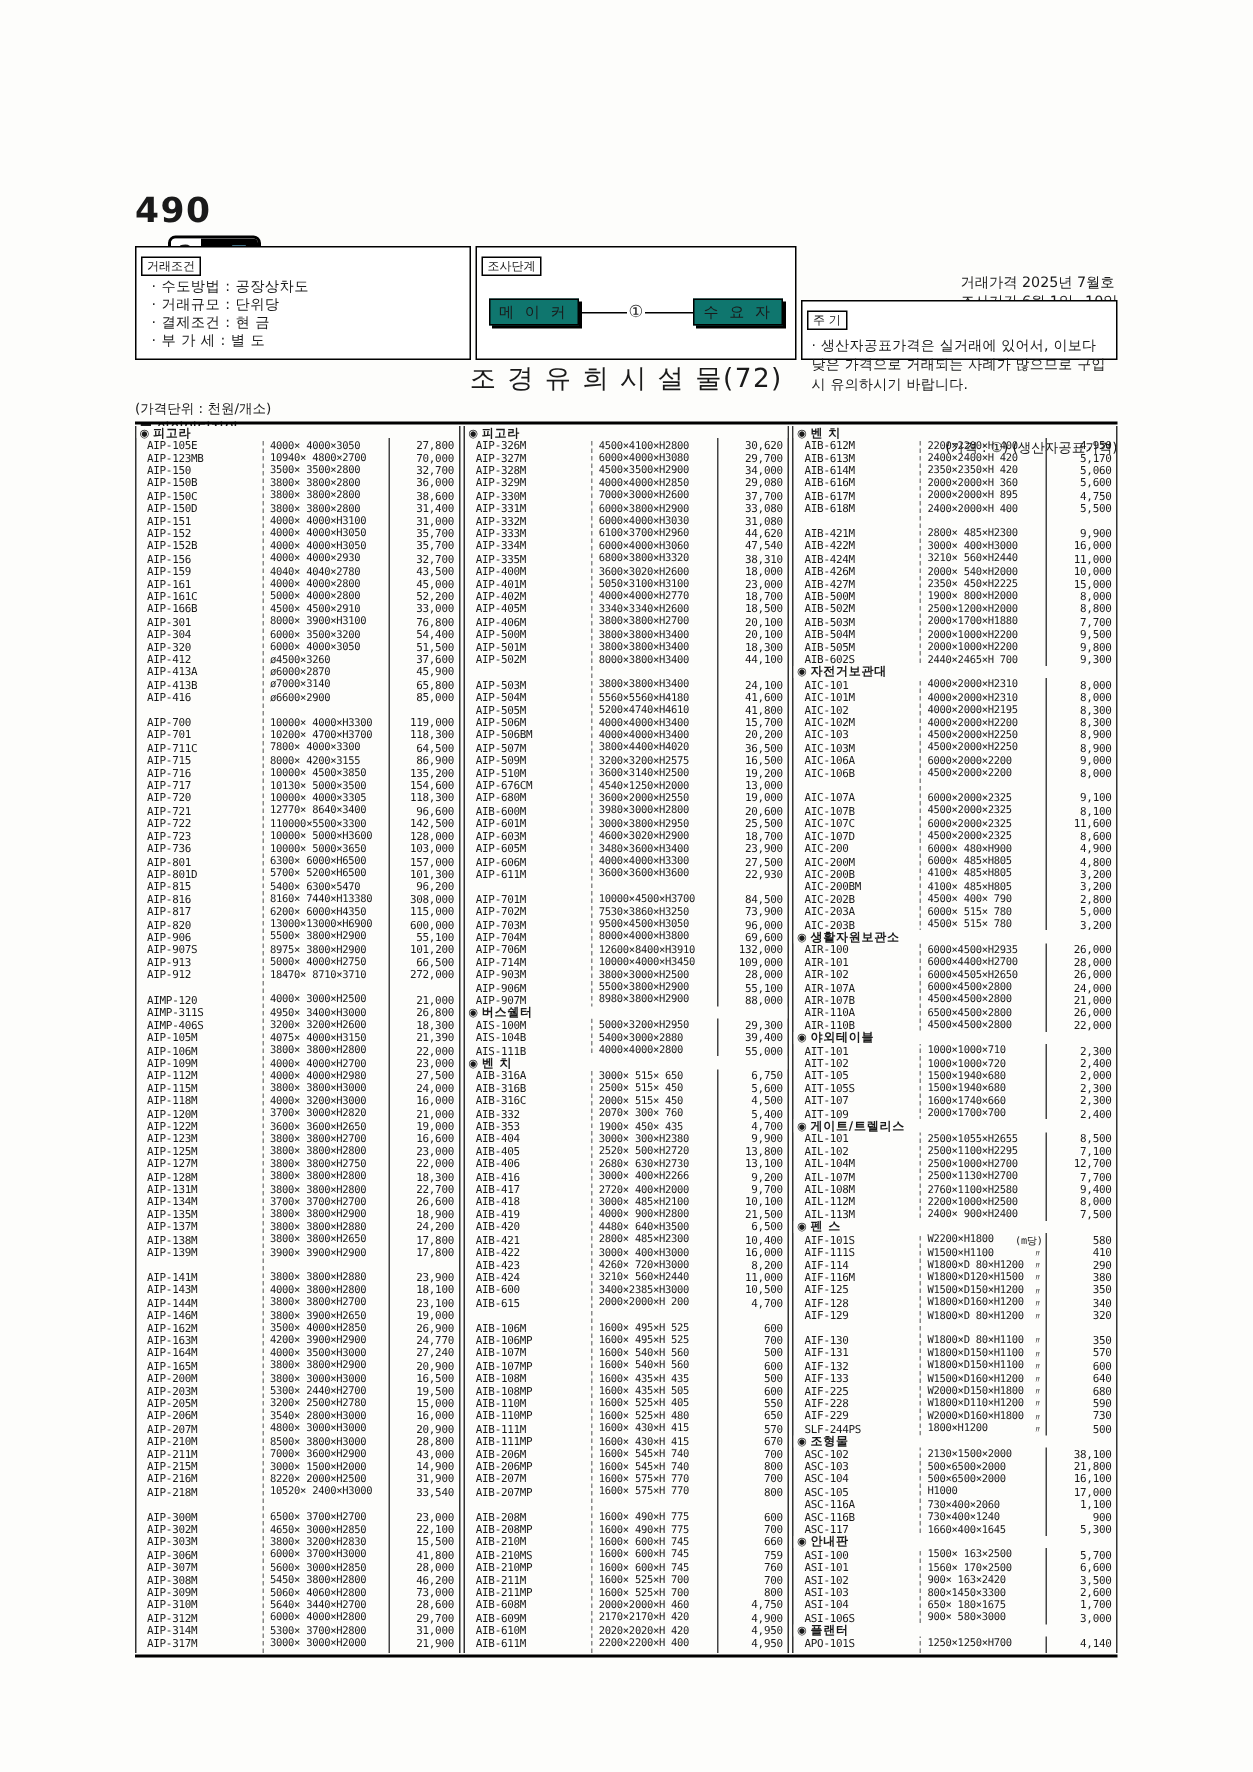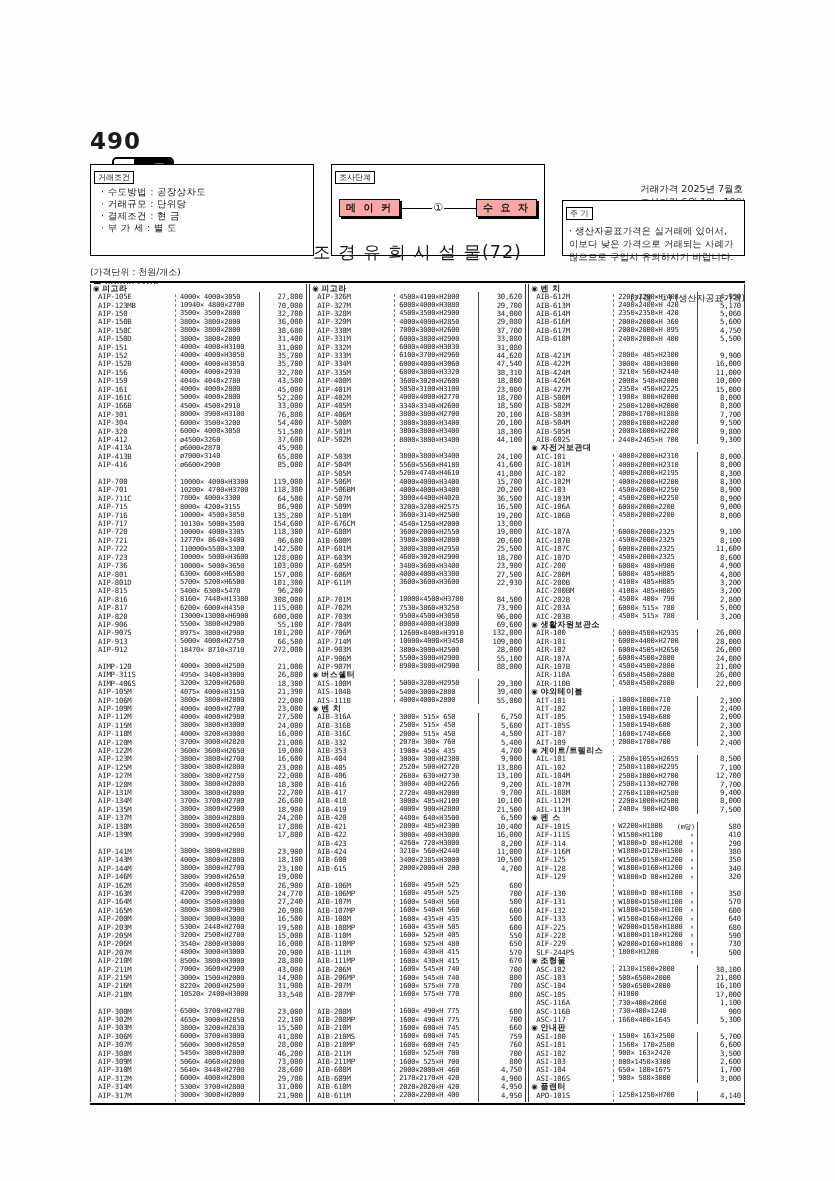--- a/index.html
+++ b/index.html
@@ -12,29 +12,29 @@
   
   .hdr{position:absolute;top:128px;left:0;width:100%;display:flex;align-items:flex-start;flex-direction:column;}
   .pgnum{font-size:23px;font-weight:bold;letter-spacing:1px;}
   .badge{display:inline-flex;margin-left:22px;margin-top:3px;border:2px solid #000;border-radius:5px;overflow:hidden;height:19px;align-items:stretch;}
   .b-num{padding:0 5px;font-size:14px;font-weight:bold;background:#fff;display:flex;align-items:center;}
   .b-label{padding:0 5px;font-size:13px;font-weight:bold;background:#000;color:#7dd3fc;display:flex;align-items:center;letter-spacing:1px;}
   .ptitle{font-size:20px;margin-left:10px;margin-top:1px;letter-spacing:2px;white-space:nowrap;}
   .issue{margin-left:auto;font-size:9.5px;line-height:13px;text-align:left;margin-top:2px;}
 
   
-  .boxes{position:absolute;top:164px;left:0;width:100%;height:92px;display:flex;gap:17px;}
+  .boxes{position:absolute;top:164px;left:0;width:100%;height:76px;display:flex;gap:3px;}
   .box{border:1px solid #000;position:relative;background:#fff;}
   .box1{width:222px;}
   .box2{width:212px;}
   .box3{flex:1;margin-top:36px;}
   .tag{display:inline-block;border:1px solid #000;font-size:8px;padding:0 3px;margin:3px 0 0 3px;line-height:11px;background:#fff;}
   .blines{padding:2px 0 0 10px;font-size:9.5px;line-height:12px;letter-spacing:0.3px;}
   .diagram{display:flex;align-items:center;justify-content:center;margin-top:15px;}
-  .nodebox{border:1.5px solid #000;box-shadow:2px 2px 0 #000;padding:1px 6px;font-size:10px;font-weight:bold;letter-spacing:2px;background:#fca5a5;white-space:nowrap;}
+  .nodebox{border:1.5px solid #000;box-shadow:2px 2px 0 #000;padding:1px 6px;font-size:10px;font-weight:normal;letter-spacing:2px;background:#0f766e;white-space:nowrap;}
   .wire{width:32px;border-top:1.5px solid #000;height:0;}
   .circ{font-size:11px;margin:0 1px;line-height:10px;}
   .ntext{padding:4px 5px 0 6px;font-size:9.3px;line-height:13px;letter-spacing:0.2px;}
 
   
   .stitle{position:absolute;top:240px;left:0;width:100%;text-align:center;font-size:17.5px;letter-spacing:1px;}
   .notes{position:absolute;top:266px;left:0;width:100%;display:flex;font-size:9px;flex-direction:column;}
   .maker-note{font-weight:bold;margin-left:3px;}
   .price-note{margin-left:auto;}
 

